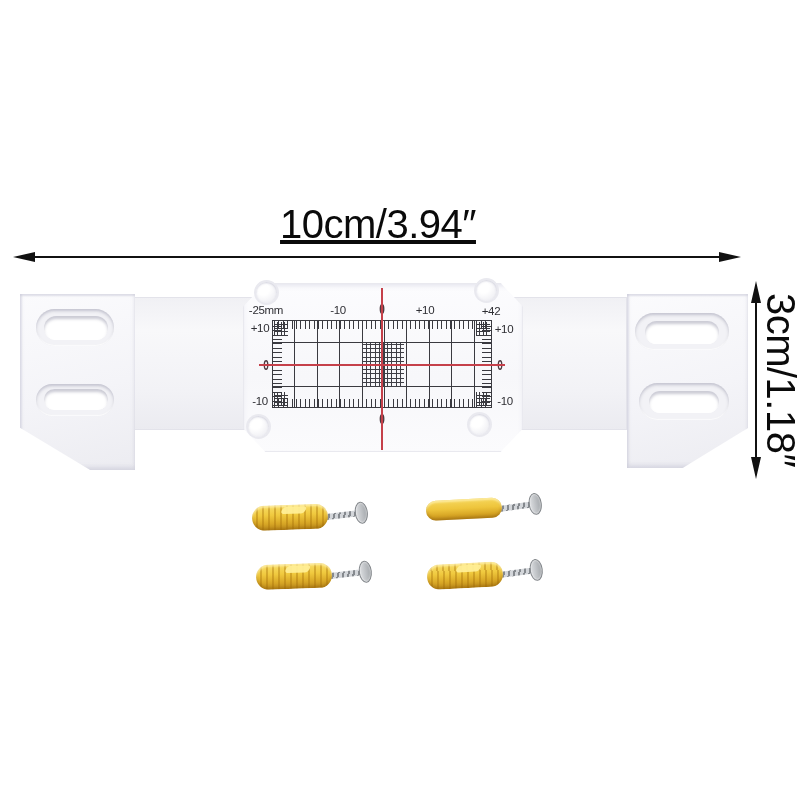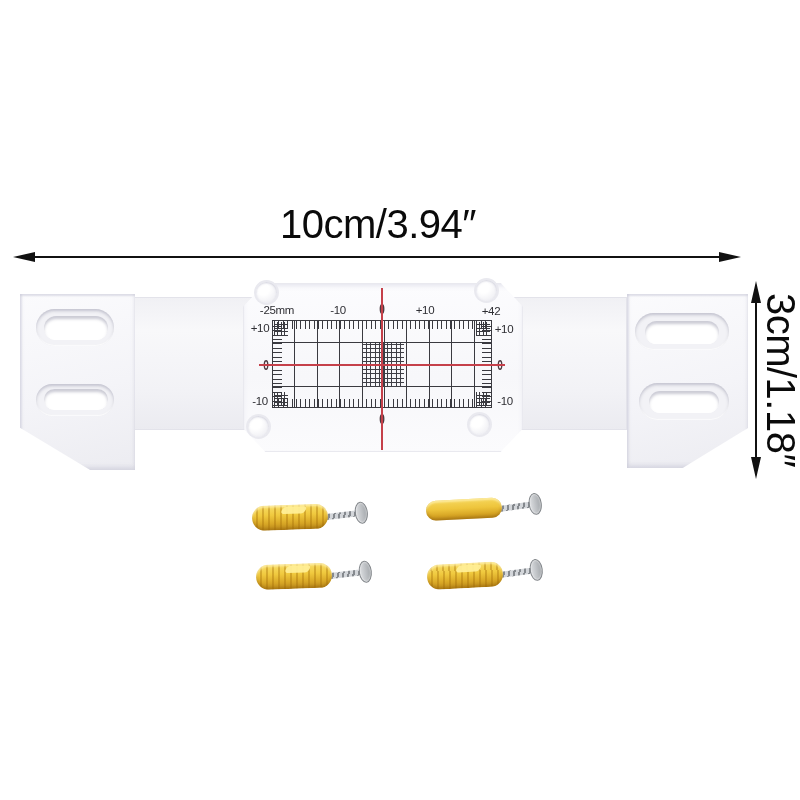--- a/index.html
+++ b/index.html
@@ -7,21 +7,21 @@
     position:relative;width:800px;height:800px;background:#ffffff;overflow:hidden;
     font-family:"Liberation Sans",sans-serif;
   }
   .abs{position:absolute;}
 
   
   .dim-label{
     position:absolute;color:#0a0a0a;font-size:40px;letter-spacing:-0.5px;
     white-space:nowrap;
   }
-  .dim-label.w{left:178px;top:202px;width:400px;text-align:center;}
+  .dim-label.w{left:178px;top:202px;width:400px;text-align:center;text-decoration:underline;}
   .dim-label.h{
     left:780px;top:380px;transform:translate(-50%,-50%) rotate(90deg);
   }
   .dim-line-h{position:absolute;left:28px;top:256px;width:696px;height:2px;background:#111;}
   .dim-line-v{position:absolute;left:755px;top:298px;width:2px;height:164px;background:#111;}
   .arr{position:absolute;width:0;height:0;}
   .arr.left {left:13px;top:252px;border-top:5px solid transparent;border-bottom:5px solid transparent;border-right:22px solid #111;}
   .arr.right{left:719px;top:252px;border-top:5px solid transparent;border-bottom:5px solid transparent;border-left:22px solid #111;}
   .arr.up   {left:751px;top:281px;border-left:5px solid transparent;border-right:5px solid transparent;border-bottom:22px solid #111;}
   .arr.down {left:751px;top:457px;border-left:5px solid transparent;border-right:5px solid transparent;border-top:22px solid #111;}
@@ -168,21 +168,21 @@
     <div class="ticks-b"></div>
     <div class="ticks-l"></div>
     <div class="ticks-r"></div>
     <div class="hatch" style="left:1px;top:1px;"></div>
     <div class="hatch" style="right:1px;top:1px;"></div>
     <div class="hatch" style="left:1px;bottom:1px;"></div>
     <div class="hatch" style="right:1px;bottom:1px;"></div>
   </div>
   <div class="abs hatch-c"></div>
 
-  <span class="slabel" style="left:277px;top:310px;">-25mm</span>
+  <span class="slabel" style="left:266px;top:310px;">-25mm</span>
   <span class="slabel" style="left:338px;top:310px;">-10</span>
   <span class="zero" style="left:382px;top:309px;">0</span>
   <span class="slabel" style="left:425px;top:310px;">+10</span>
   <span class="slabel" style="left:491px;top:311px;">+42</span>
 
   <span class="slabel" style="left:260px;top:328px;">+10</span>
   <span class="zero" style="left:266px;top:365px;">0</span>
   <span class="slabel" style="left:260px;top:401px;">-10</span>
 
   <span class="slabel" style="left:504px;top:329px;">+10</span>

